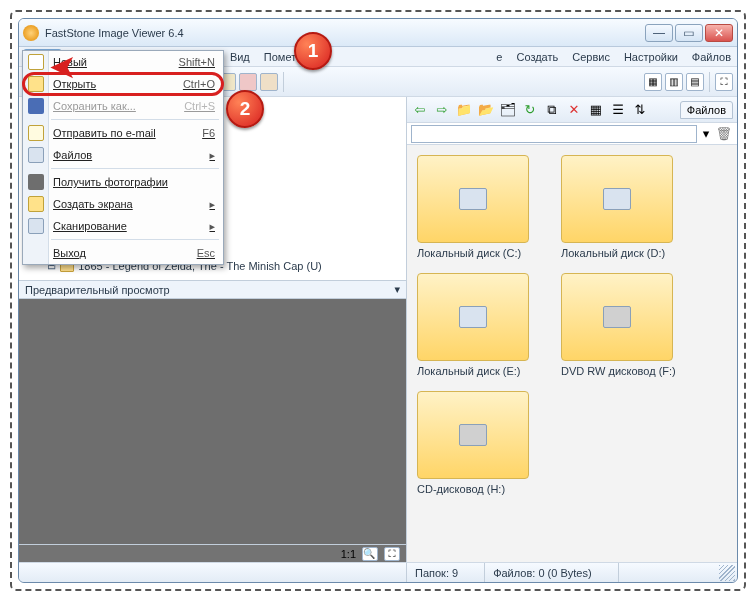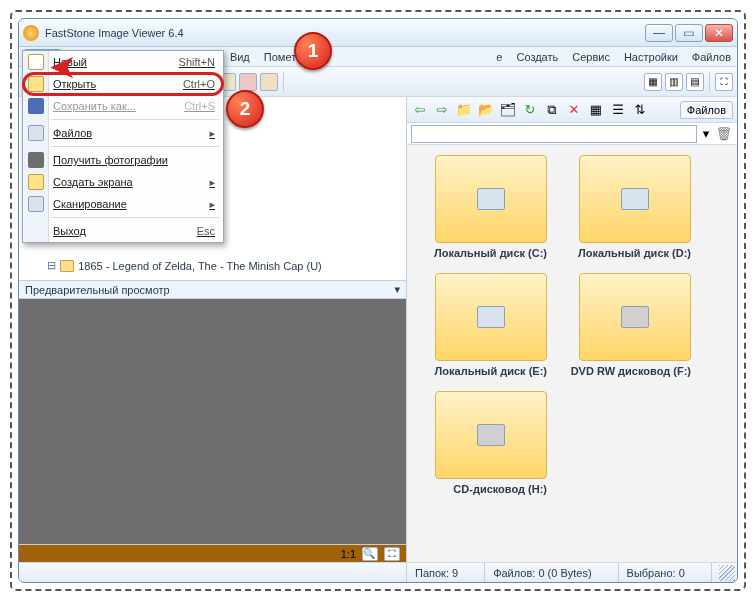--- a/index.html
+++ b/index.html
@@ -29,30 +29,30 @@
 
 .content { flex: 1; display: flex; background: #fff; min-height: 0; }
 
 .left-pane { width: 388px; display: flex; flex-direction: column; border-right: 1px solid #c2cedb; }
 .tree { flex: 0 0 auto; height: 184px; background: #fff; border-bottom: 1px solid #c2cedb; position: relative; overflow: hidden; }
 .tree-row { padding: 2px 8px 2px 28px; color: #2b3b4c; display: flex; align-items: center; gap: 4px; }
 .tree-row .fold { width: 14px; height: 12px; background: #ffdf8d; border: 1px solid #c9a23b; border-radius: 1px; }
 .preview-head { height: 18px; background: #eef4fb; border-bottom: 1px solid #c2cedb; display: flex; align-items: center; padding: 0 6px; color: #2b3b4c; }
 .preview-head .drop { margin-left: auto; }
 .preview { flex: 1; background: #6e6e6e; position: relative; }
-.preview-status { height: 18px; background: #a16207; border-top: 1px solid #c2cedb; display: flex; align-items: center; justify-content: flex-end; padding: 0 6px; gap: 6px; }
+.preview-status { height: 18px; background: #737373; border-top: 1px solid #c2cedb; display: flex; align-items: center; justify-content: flex-end; padding: 0 6px; gap: 6px; }
 
 .right-pane { flex: 1; display: flex; flex-direction: column; }
 .nav-toolbar { height: 26px; display: flex; align-items: center; background: linear-gradient(#f6faff,#e3ecf6); border-bottom: 1px solid #cfd9e5; padding: 0 4px; gap: 4px; }
 .nav-ic { width: 18px; height: 18px; display: flex; align-items: center; justify-content: center; font-size: 13px; }
 .nav-tab { margin-left: auto; padding: 2px 6px; border: 1px solid #b3c2d3; background: #f3f7fc; border-radius: 3px 3px 0 0; }
 .addr { height: 22px; display: flex; align-items: center; border-bottom: 1px solid #cfd9e5; padding: 0 4px; background: #fff; }
 .addr-input { flex: 1; height: 18px; border: 1px solid #9fb4cc; background: #fff; }
 .thumbs { flex: 1; background: #f3f3f3; padding: 10px; display: flex; flex-wrap: wrap; align-content: flex-start; gap: 14px; overflow: auto; }
-.drive { width: 130px; display: flex; flex-direction: column; align-items: flex-end; font-weight: bold; }
+.drive { width: 130px; display: flex; flex-direction: column; align-items: flex-start; }
 .drive .thumb { width: 112px; height: 88px; background: linear-gradient(#fff2c6,#ffd567); border: 1px solid #d6b553; border-radius: 4px; display: flex; align-items: center; justify-content: center; position: relative; }
 .drive .thumb .di { width: 28px; height: 22px; background: #d9e3ef; border: 1px solid #8aa0b9; border-radius: 2px; }
 .drive .lbl { margin-top: 4px; text-align: center; color: #2b3b4c; }
 
 .statusbar { height: 20px; background: linear-gradient(#f6faff,#e3ecf6); border-top: 1px solid #cfd9e5; display: flex; align-items: center; }
 .statusbar .cell { border-right: 1px solid #c2cedb; padding: 0 26px 0 8px; color: #2b3b4c; height: 100%; display: flex; align-items: center; }
 .statusbar .corner { width: 16px; height: 16px; margin-left: auto; margin-right: 2px; background: repeating-linear-gradient(135deg,#9fb4cc 0 1px,transparent 1px 3px); }
 
 
 .dropdown { position: absolute; top: 50px; left: 22px; width: 202px; background: #fdfdfd; border: 1px solid #9aa9ba; box-shadow: 2px 3px 6px rgba(0,0,0,0.35); z-index: 50; }
@@ -201,21 +201,20 @@
               <div class="lbl">CD-дисковод (H:)</div>
             </div>
       </div>
     </div>
   </div>
 
   <div class="statusbar">
     <div style="width:388px;border-right:1px solid #c2cedb;height:100%"></div>
     <div class="cell">Папок: 9</div>
     <div class="cell">Файлов: 0 (0 Bytes)</div>
-    <div class="cell">Выбрано: 0</div>
     <div class="corner"></div>
   </div>
 
 </div>
 </div>
 
 <div class="dropdown">
   <div class="iconcol"></div>
   <div class="dd-item">
       <span class="ic" style="background:#fff;border:1px solid #c0a23a"></span>
@@ -227,20 +226,25 @@
       <span>Открыть</span>
       <span class="sc">Ctrl+O</span>
     </div>
   <div class="dd-item disabled">
       <span class="ic" style="background:#4a6db5"></span>
       <span>Сохранить как...</span>
       <span class="sc">Ctrl+S</span>
     </div>
   <div class="dd-sep"></div>
   <div class="dd-item">
+      <span class="ic" style="background:#fffbe0;border:1px solid #c0a23a"></span>
+      <span>Отправить по e-mail</span>
+      <span class="sc">F6</span>
+    </div>
+  <div class="dd-item">
       <span class="ic" style="background:#d9e3ef;border:1px solid #8aa0b9"></span>
       <span>Файлов</span>
       <span class="sc">▸</span>
     </div>
   <div class="dd-sep"></div>
   <div class="dd-item">
       <span class="ic" style="background:#6e6e6e"></span>
       <span>Получить фотографии</span>
     </div>
   <div class="dd-item">

